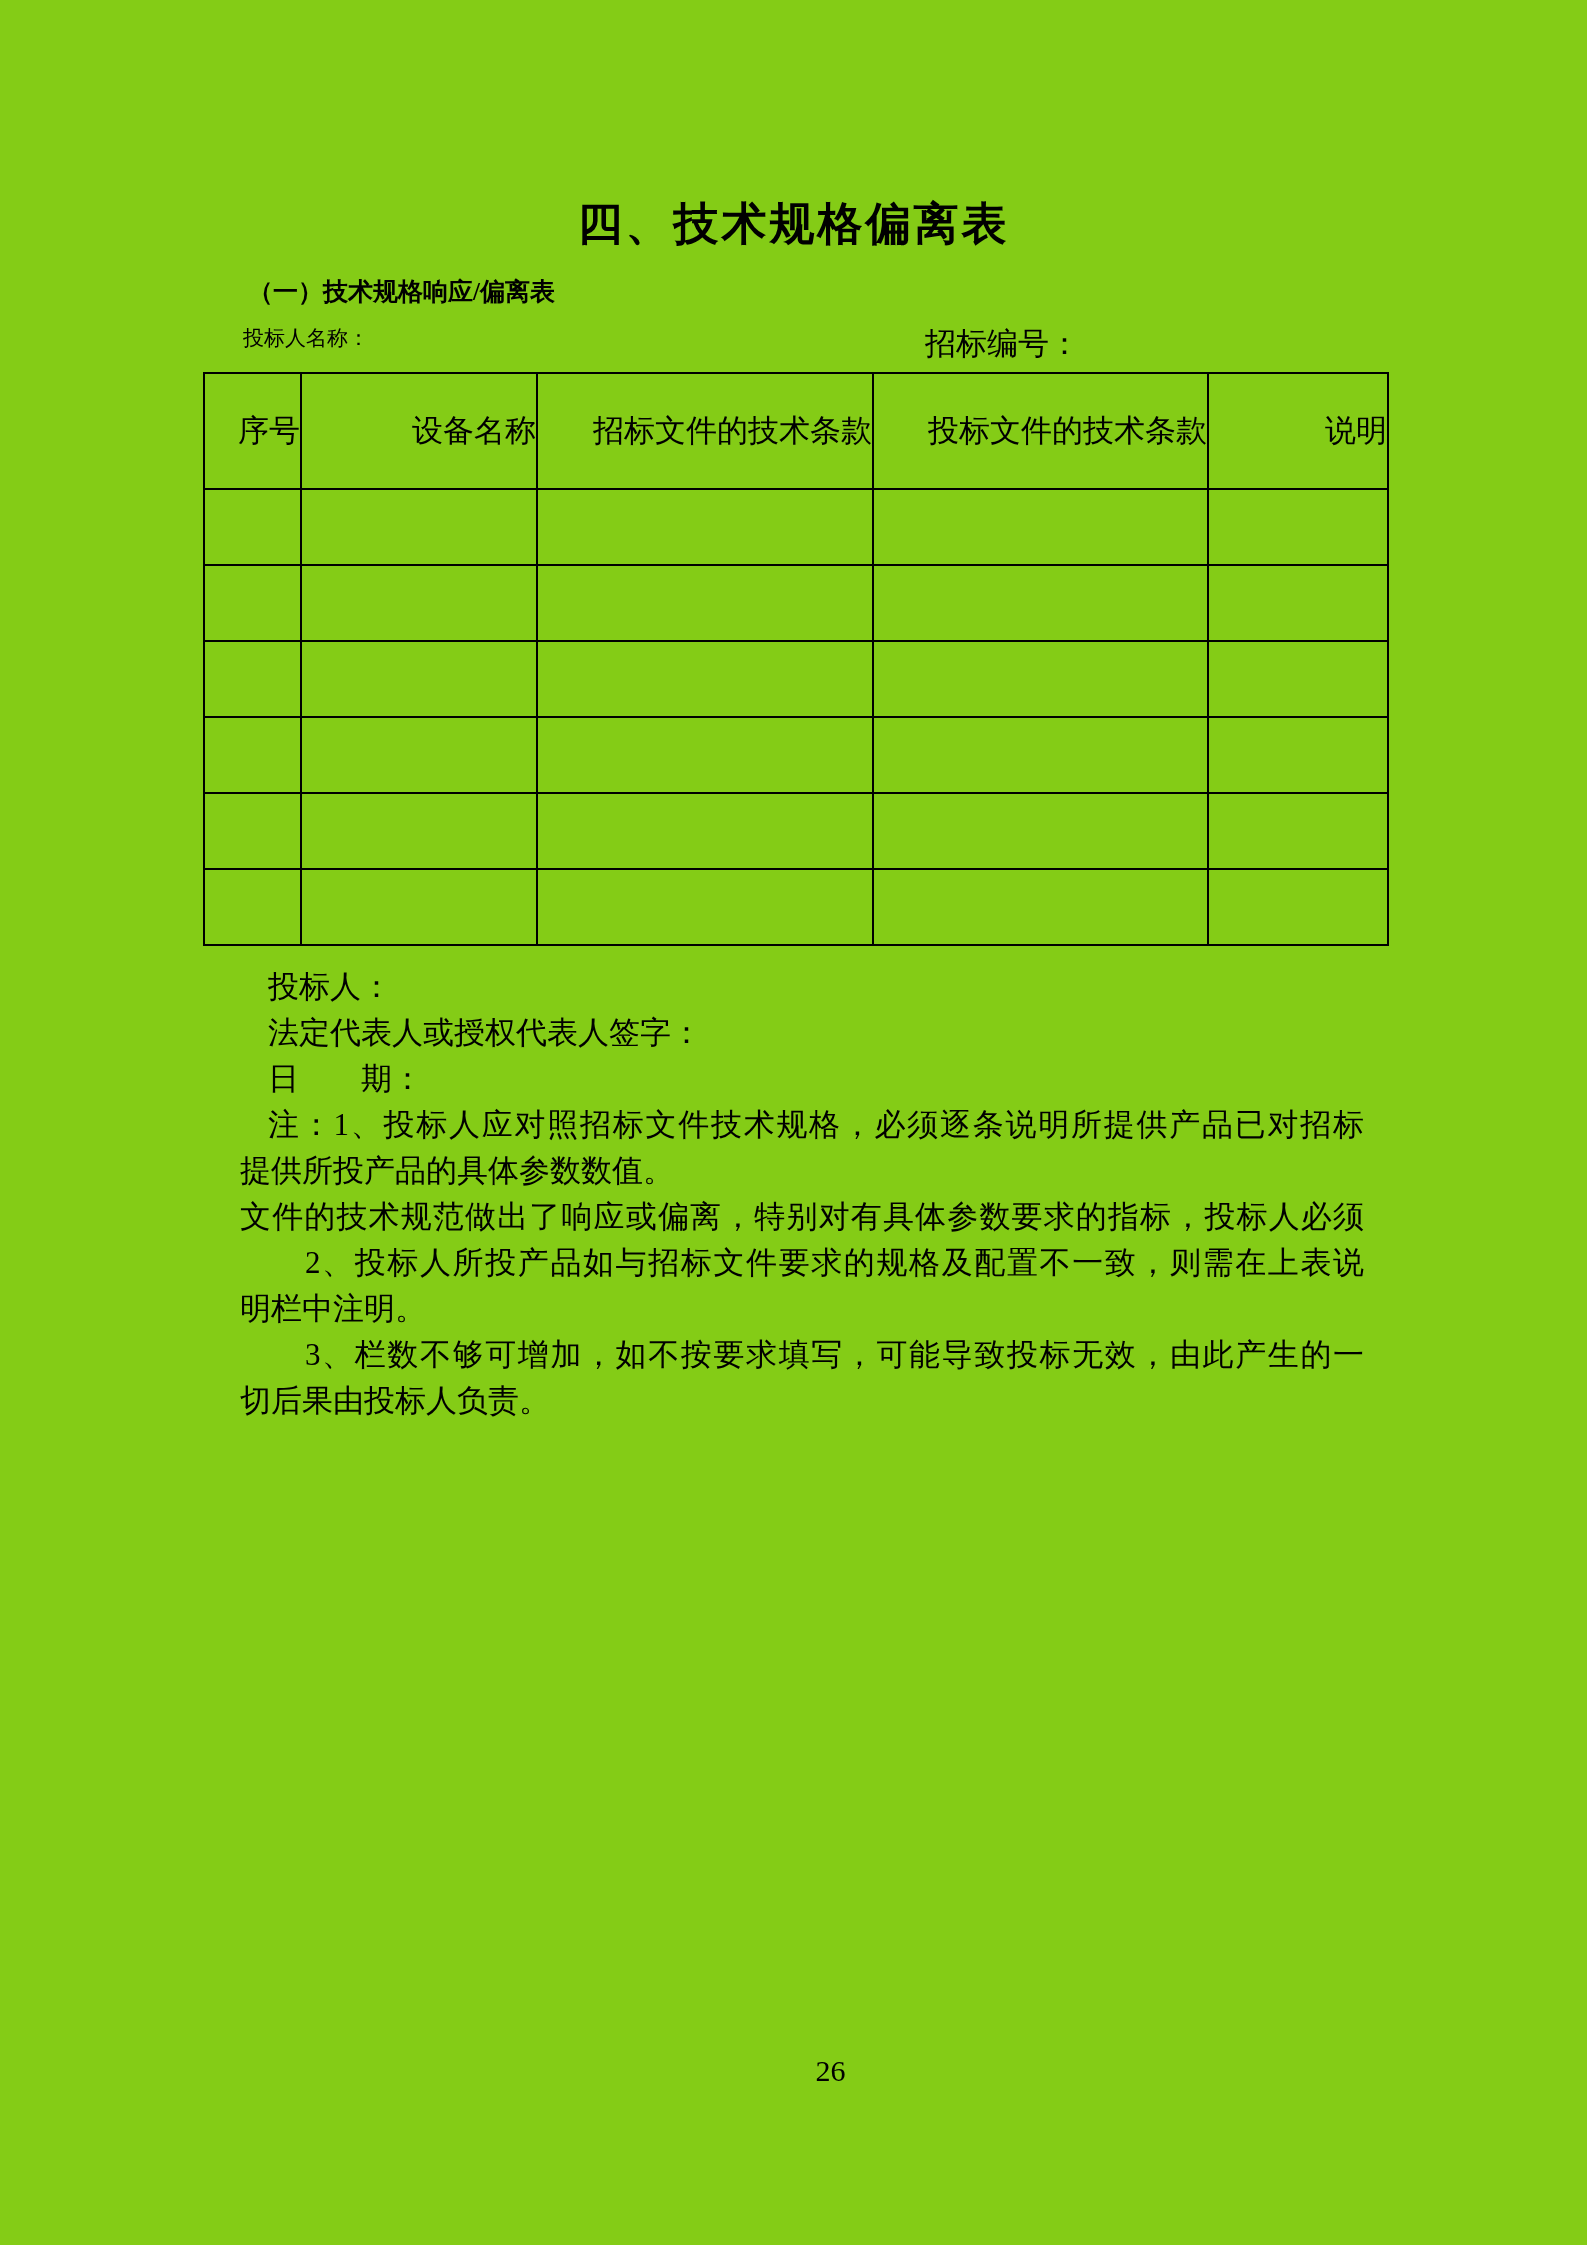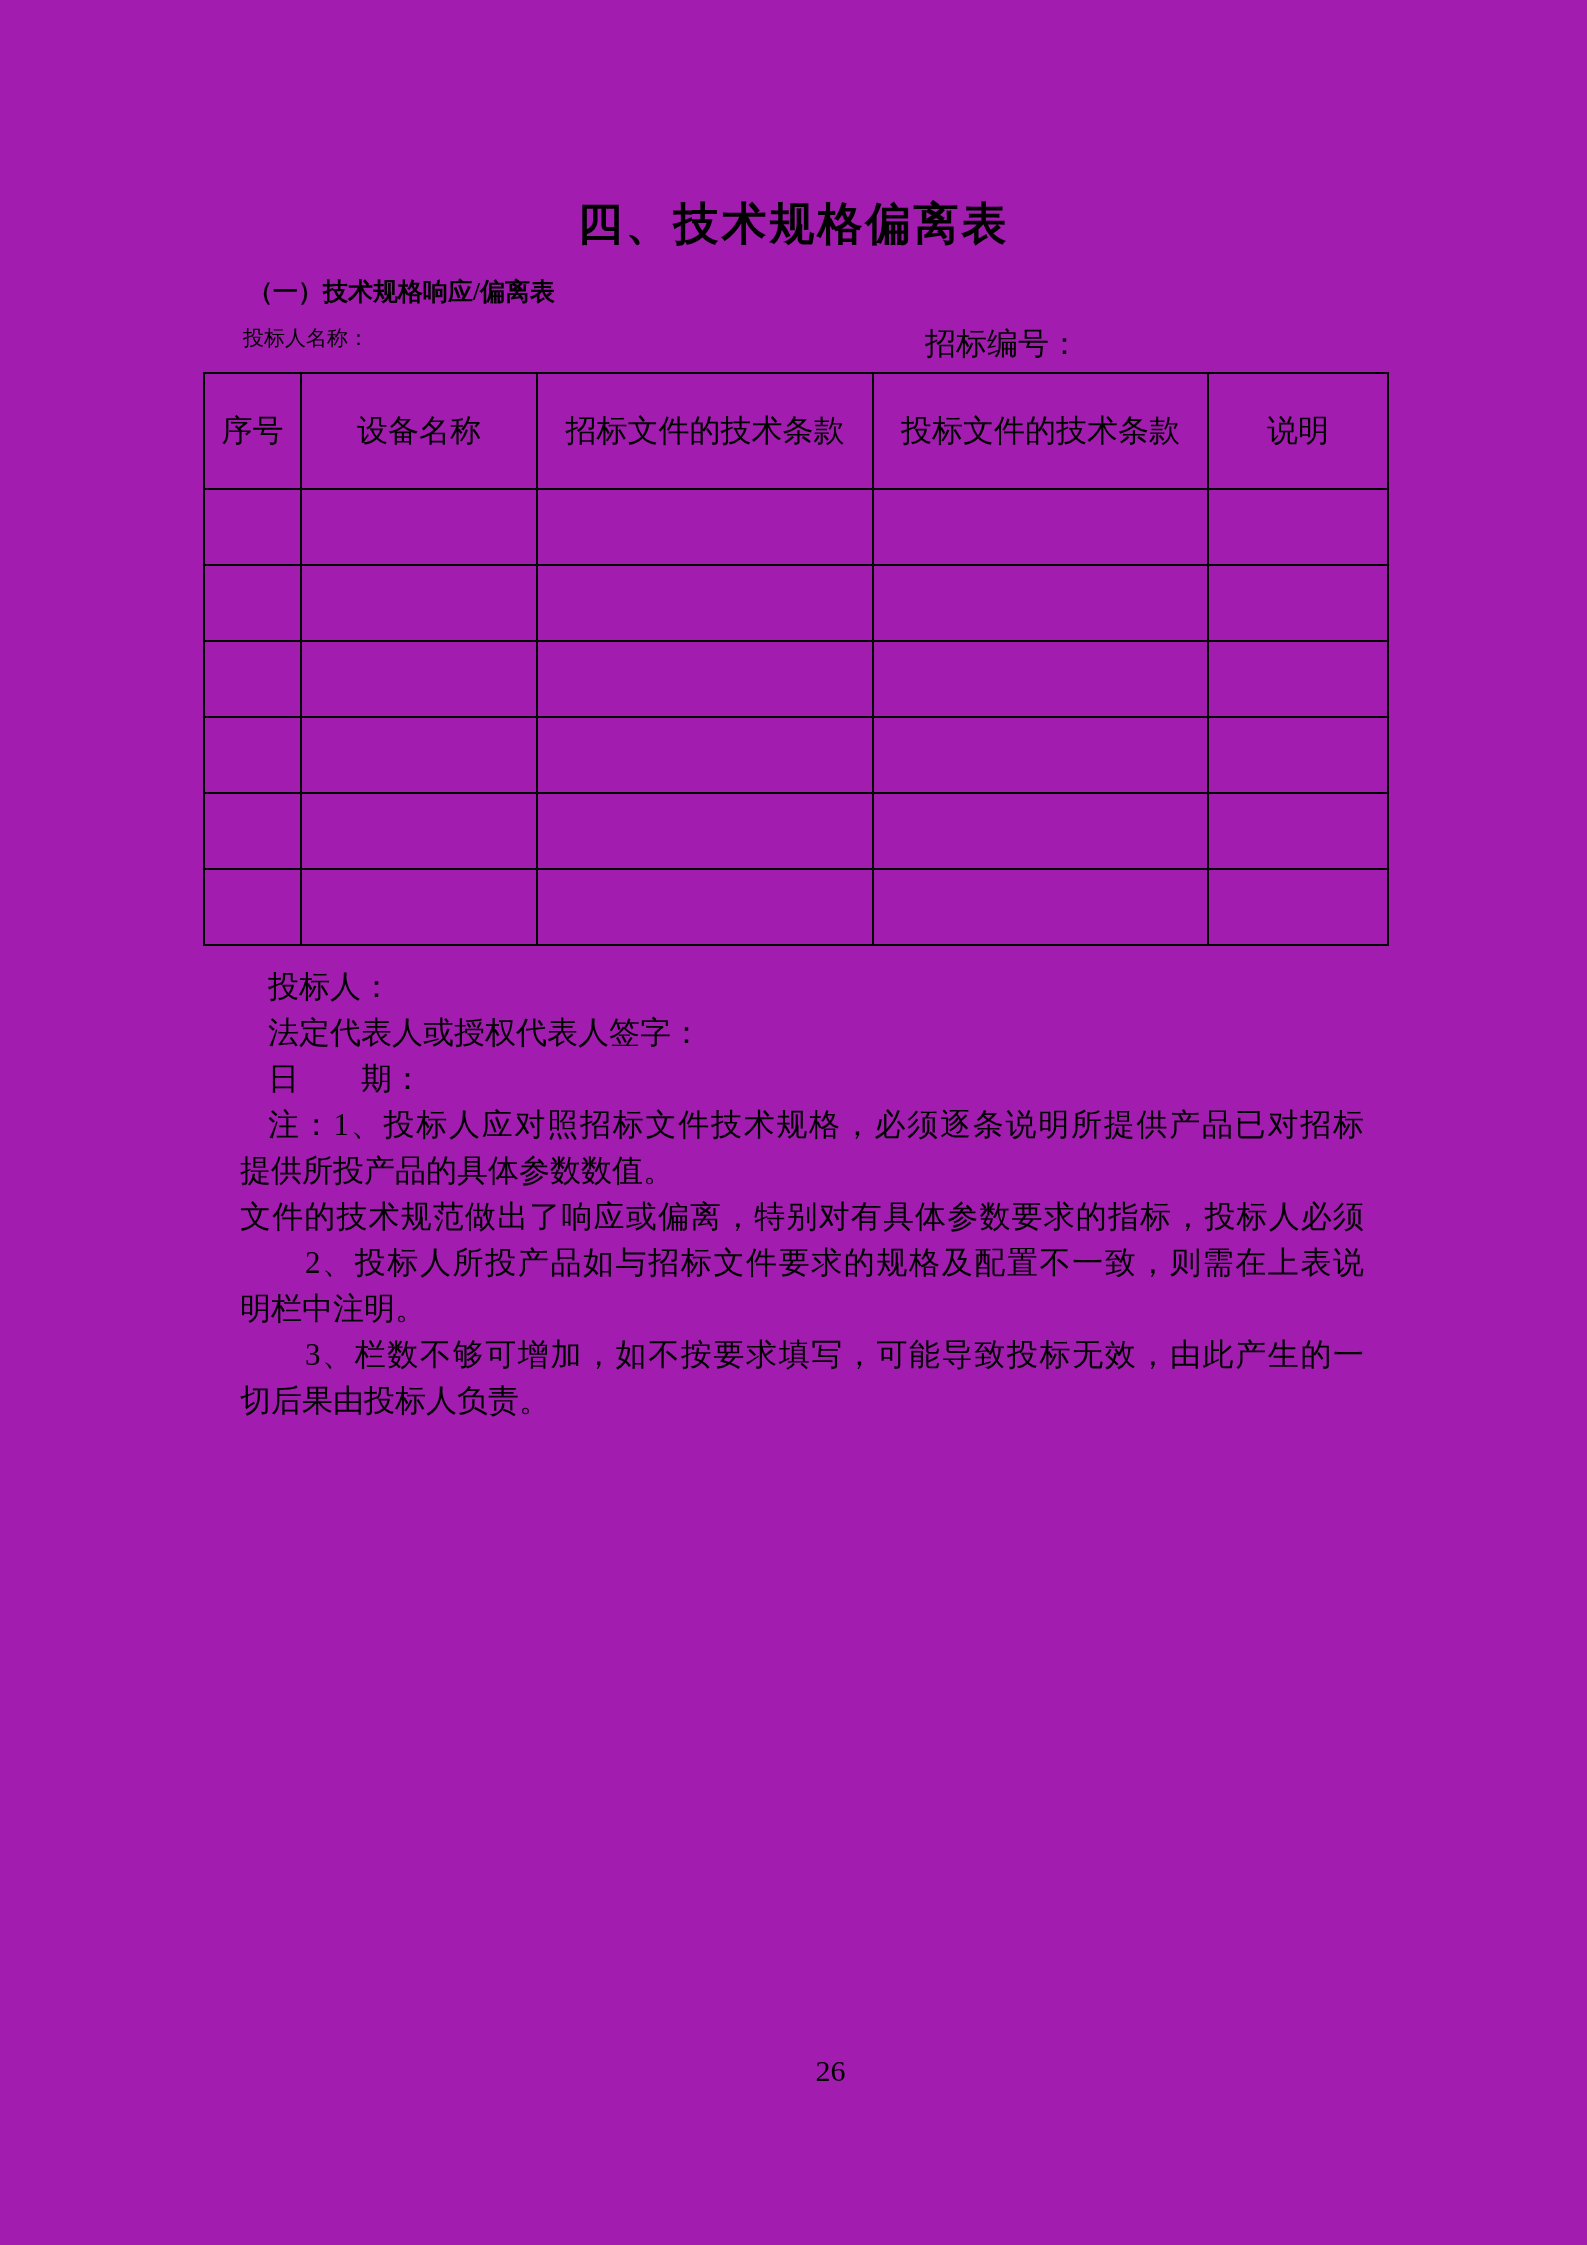--- a/index.html
+++ b/index.html
@@ -1,21 +1,21 @@
 <!DOCTYPE html>
 <html><head>
 <meta charset="utf-8">
 <style>
   html, body { margin: 0; padding: 0; background: #888; }
   #page {
     position: relative;
     width: 1587px;
     height: 2245px;
     margin: 0 auto;
-    background: #a21caf;
+    background: #84cc16;
     font-family: "Liberation Serif", "DejaVu Serif", serif;
     color: #000000;
     overflow: hidden;
   }
   .page-title {
     position: absolute;
     top: 200px;
     left: 0;
     width: 100%;
     text-align: center;
@@ -60,21 +60,21 @@
   table.spec-table col.c4 { width: 335px; }
   table.spec-table col.c5 { width: 180px; }
   table.spec-table th, table.spec-table td {
     border: 2px solid #000000;
     padding: 0;
   }
   table.spec-table th {
     height: 114px;
     font-size: 31px;
     font-weight: normal;
-    text-align: center;
+    text-align: right;
     vertical-align: middle;
   }
   table.spec-table td {
     height: 74px;
     font-size: 31px;
   }
   .text-block {
     position: absolute;
     top: 964px;
     left: 240px;

